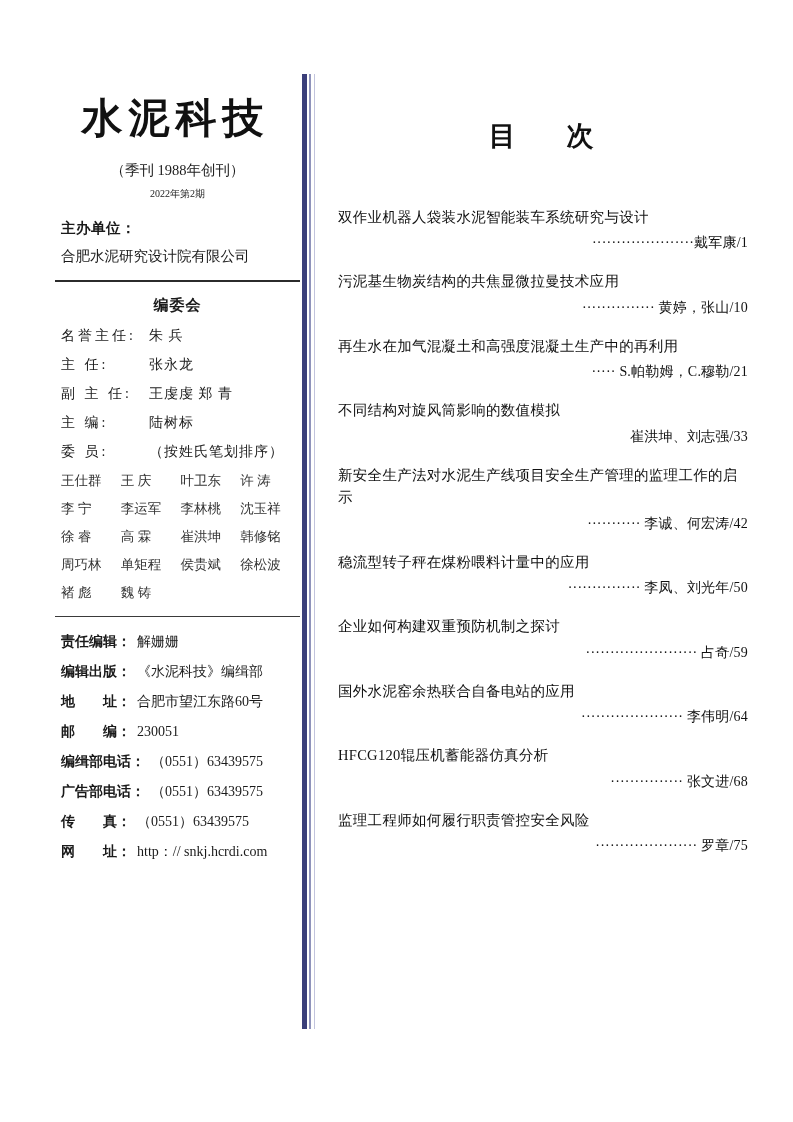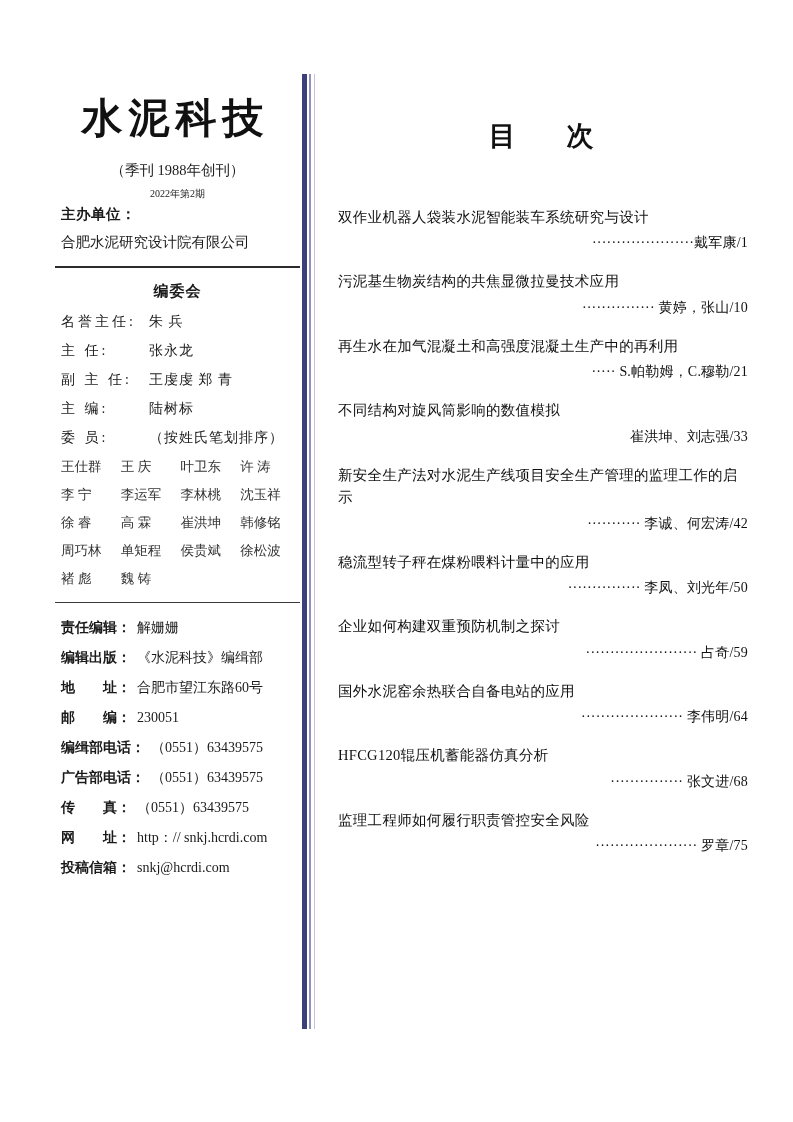--- a/index.html
+++ b/index.html
@@ -43,21 +43,21 @@
     margin-top: 20px;
     color: #1a1a1a;
   }
   .sub-line2 {
     text-align: center;
     font-size: 10px;
     margin-top: 7px;
     color: #1a1a1a;
   }
   .org-block {
-    margin-top: 4px;
+    margin-top: 18px;
     padding-left: 6px;
   }
   .org-title {
     font-size: 14.5px;
     font-weight: 700;
     letter-spacing: .5px;
   }
   .org-name {
     font-size: 14.5px;
     margin-top: 9px;
@@ -311,24 +311,20 @@
         <div class="value serif-lat">（0551）63439575</div>
       </div>
       <div class="contact-row">
         <div class="label">传　　真：</div>
         <div class="value serif-lat">（0551）63439575</div>
       </div>
       <div class="contact-row">
         <div class="label">网　　址：</div>
         <div class="value serif-lat">http：// snkj.hcrdi.com</div>
       </div>
-      <div class="contact-row">
-        <div class="label">投稿信箱：</div>
-        <div class="value serif-lat">snkj@hcrdi.com</div>
-      </div>
     </div>
 
   </div>
 
   <div class="divider">
     <div class="d1"></div>
     <div class="d2"></div>
     <div class="d3"></div>
   </div>
 

